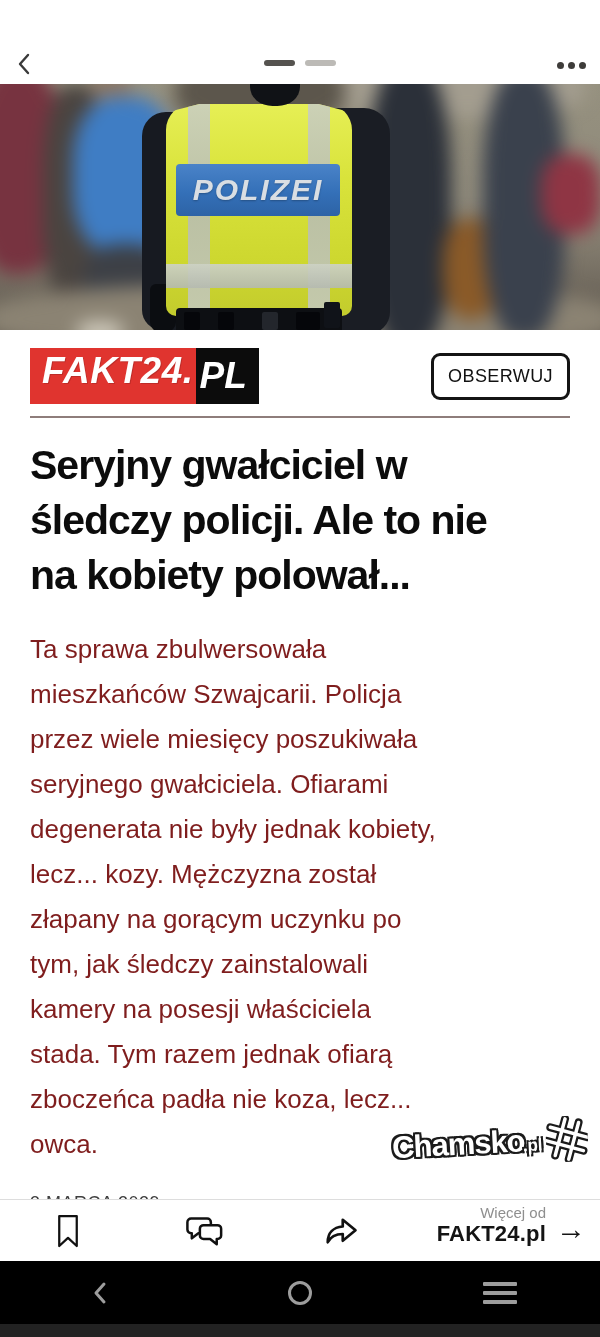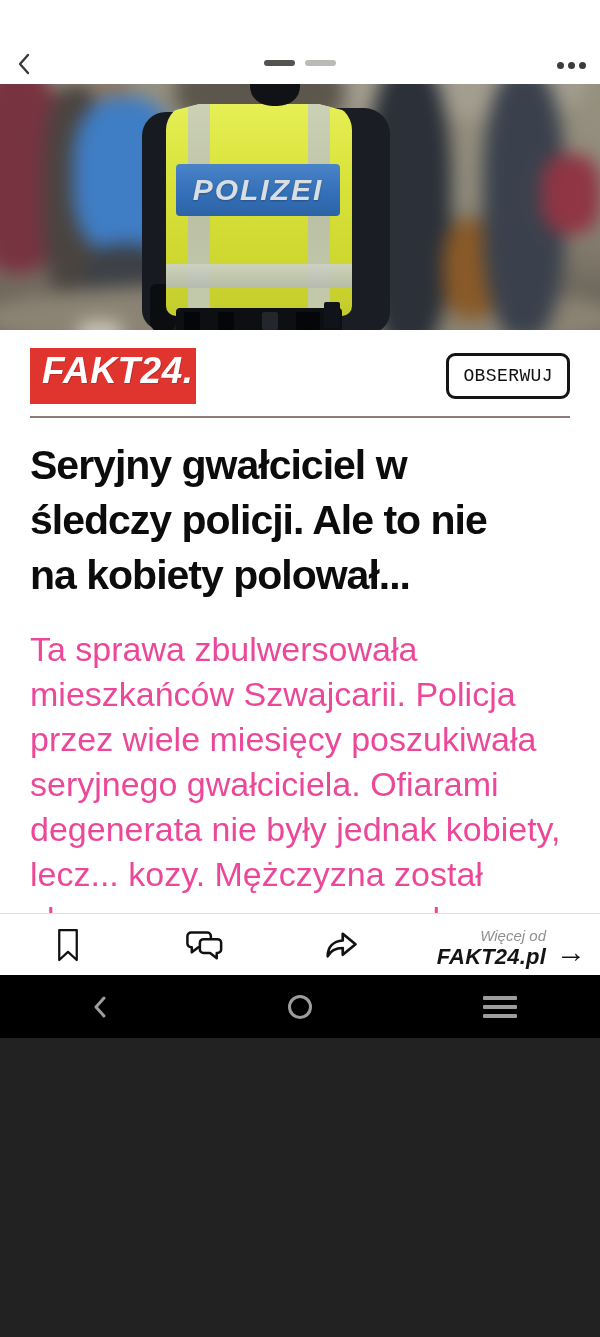--- a/index.html
+++ b/index.html
@@ -1,19 +1,19 @@
 <!DOCTYPE html>
 <html><head>
 <meta charset="utf-8">
 <style>
   * { margin:0; padding:0; box-sizing:border-box; }
   html,body { background:#222; }
   body { font-family:"Liberation Sans","DejaVu Sans",sans-serif; }
   .phone {
-    position:relative; width:600px; height:1038px; margin:0 auto;
+    position:relative; width:600px; height:1324px; margin:0 auto;
     background:#ffffff; overflow:hidden;
   }
 
   
   .top-header { position:relative; height:84px; background:#fff; }
   .back-btn { position:absolute; left:8px; top:48px; width:32px; height:32px; display:flex; align-items:center; justify-content:center; }
   .page-ind { position:absolute; left:50%; top:60px; transform:translateX(-50%); display:flex; gap:10px; }
   .pill { width:31px; height:6px; border-radius:3px; }
   .pill.active { background:#55534f; }
   .pill.idle { background:#bcbab6; }
@@ -66,44 +66,44 @@
 
   
   .pub-row { margin:18px 30px 0; height:56px; display:flex; align-items:center; justify-content:space-between; }
   .logo { display:flex; height:56px; }
   .logo-red { background:#e0342f; color:#fff; display:flex; align-items:center;
     font-weight:bold; font-style:italic; font-size:37px; letter-spacing:.5px; padding:0 2px 10px 12px;
     text-shadow:1px 1px 0 rgba(0,0,0,.15); }
   .logo-black { background:#0c0c0c; color:#fff; display:flex; align-items:center;
     font-weight:bold; font-style:italic; font-size:37px; padding:0 12px 0 4px; }
   .follow-btn { border:3px solid #141414; border-radius:9px; background:#fff; color:#111;
-    font-size:18px; letter-spacing:.4px; padding:10px 14px; font-family:Liberation Mono, monospace; }
+    font-size:18px; letter-spacing:.4px; padding:10px 14px; font-family:Liberation Sans, sans-serif; }
 
   .divider { margin:12px 30px 0; border-top:2px solid #8e7d7b; }
 
   
   .headline { margin:20px 30px 0; font-size:41px; line-height:55px; font-weight:bold;
     letter-spacing:-1px; color:#0c0c0c; white-space:pre-line; }
-  .body-text { margin:24px 30px 0; font-size:34px; line-height:45px; color:#ec4899; white-space:pre-line; }
+  .body-text { margin:24px 30px 0; font-size:26px; line-height:45px; color:#7f1d1d; white-space:pre-line; }
   .article-date { margin:26px 30px 0; font-size:18px; color:#3f3f3f; letter-spacing:.5px; }
 
   
   .watermark { position:absolute; right:12px; top:1120px; display:flex; align-items:center; transform:rotate(-3deg); }
   .wm-name { font-size:31px; font-weight:bold; color:#fff; letter-spacing:-1px;
     text-shadow:-2px -2px 0 #1b1b1b,2px -2px 0 #1b1b1b,-2px 2px 0 #1b1b1b,2px 2px 0 #1b1b1b,0 -2px 0 #1b1b1b,0 2px 0 #1b1b1b,-2px 0 0 #1b1b1b,2px 0 0 #1b1b1b; }
   .wm-tld { font-size:17px; font-weight:bold; color:#fff; margin:10px 0 0 -2px;
     text-shadow:-2px -2px 0 #1b1b1b,2px -2px 0 #1b1b1b,-2px 2px 0 #1b1b1b,2px 2px 0 #1b1b1b; }
   .wm-hash { margin-left:4px; }
 
   
   .toolbar { position:absolute; left:0; bottom:63px; width:600px; height:62px; background:#fff;
     border-top:1px solid #ddd; }
   .tb-icon { position:absolute; top:9px; width:44px; height:44px; display:flex; align-items:center; justify-content:center; }
   .tb-bookmark { left:46px; } .tb-comments { left:183px; } .tb-share { left:320px; }
-  .more-from { position:absolute; right:14px; top:13px; display:flex; align-items:center; gap:10px;font-style:italic; }
+  .more-from { position:absolute; right:14px; top:4px; display:flex; align-items:center; gap:10px; }
   .more-from-txt { display:flex; flex-direction:column; align-items:flex-end; }
   .more-from-label { font-size:15px; color:#8f8f8f; }
   .more-from-src { font-size:22px; color:#141414; font-weight:bold; letter-spacing:.2px; }
   .more-from-arrow { font-size:30px; color:#141414; line-height:1; margin-top:6px; }
 
   
   .navbar { position:absolute; left:0; bottom:0; width:600px; height:63px; background:#000;
     display:flex; align-items:center; }
   .nav-slot { flex:1; display:flex; align-items:center; justify-content:center; }
   .nav-circle { width:24px; height:24px; border:3px solid #9d9d9d; border-radius:50%; }
@@ -171,20 +171,21 @@
           <i></i>
           <i></i>
         </div>
 
     </div>
   </div>
 
   <div class="pub-row">
     <div class="logo">
       <span class="logo-red">FAKT24.</span>
+      <span class="logo-black">PL</span>
     </div>
     <button class="follow-btn">OBSERWUJ</button>
   </div>
 
   <div class="divider"></div>
 
   <h1 class="headline">Seryjny gwałciciel w
 śledczy policji. Ale to nie
 na kobiety polował...</h1>
   <p class="body-text">Ta sprawa zbulwersowała

